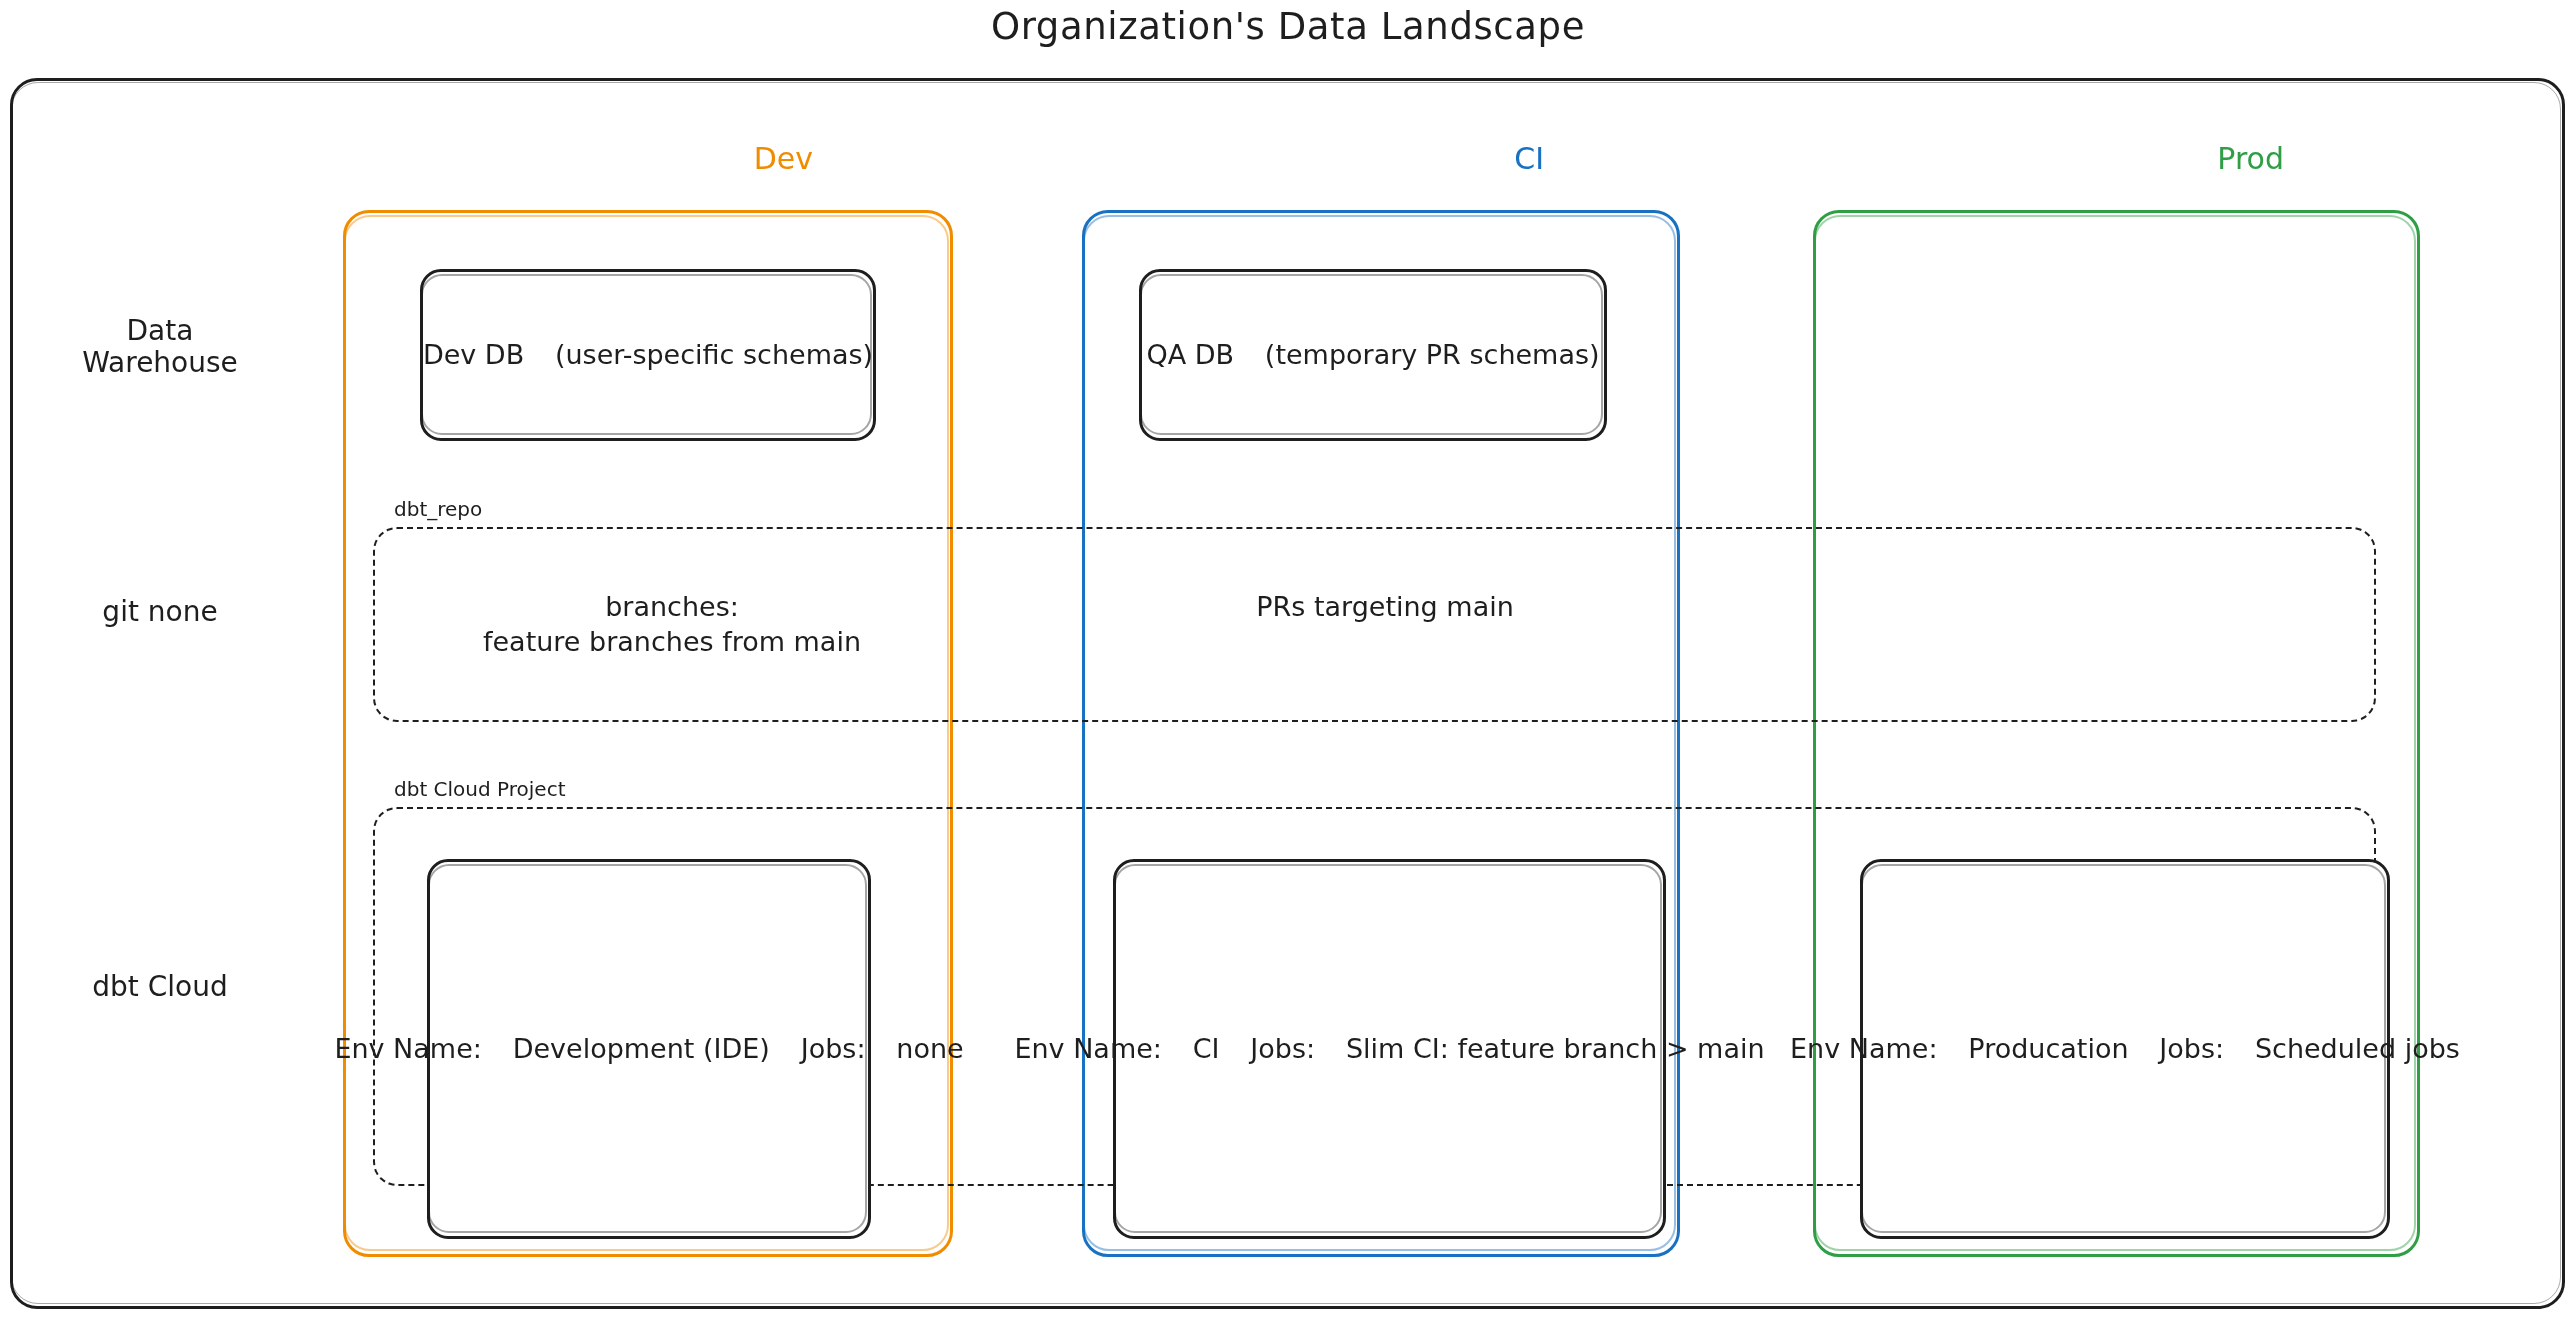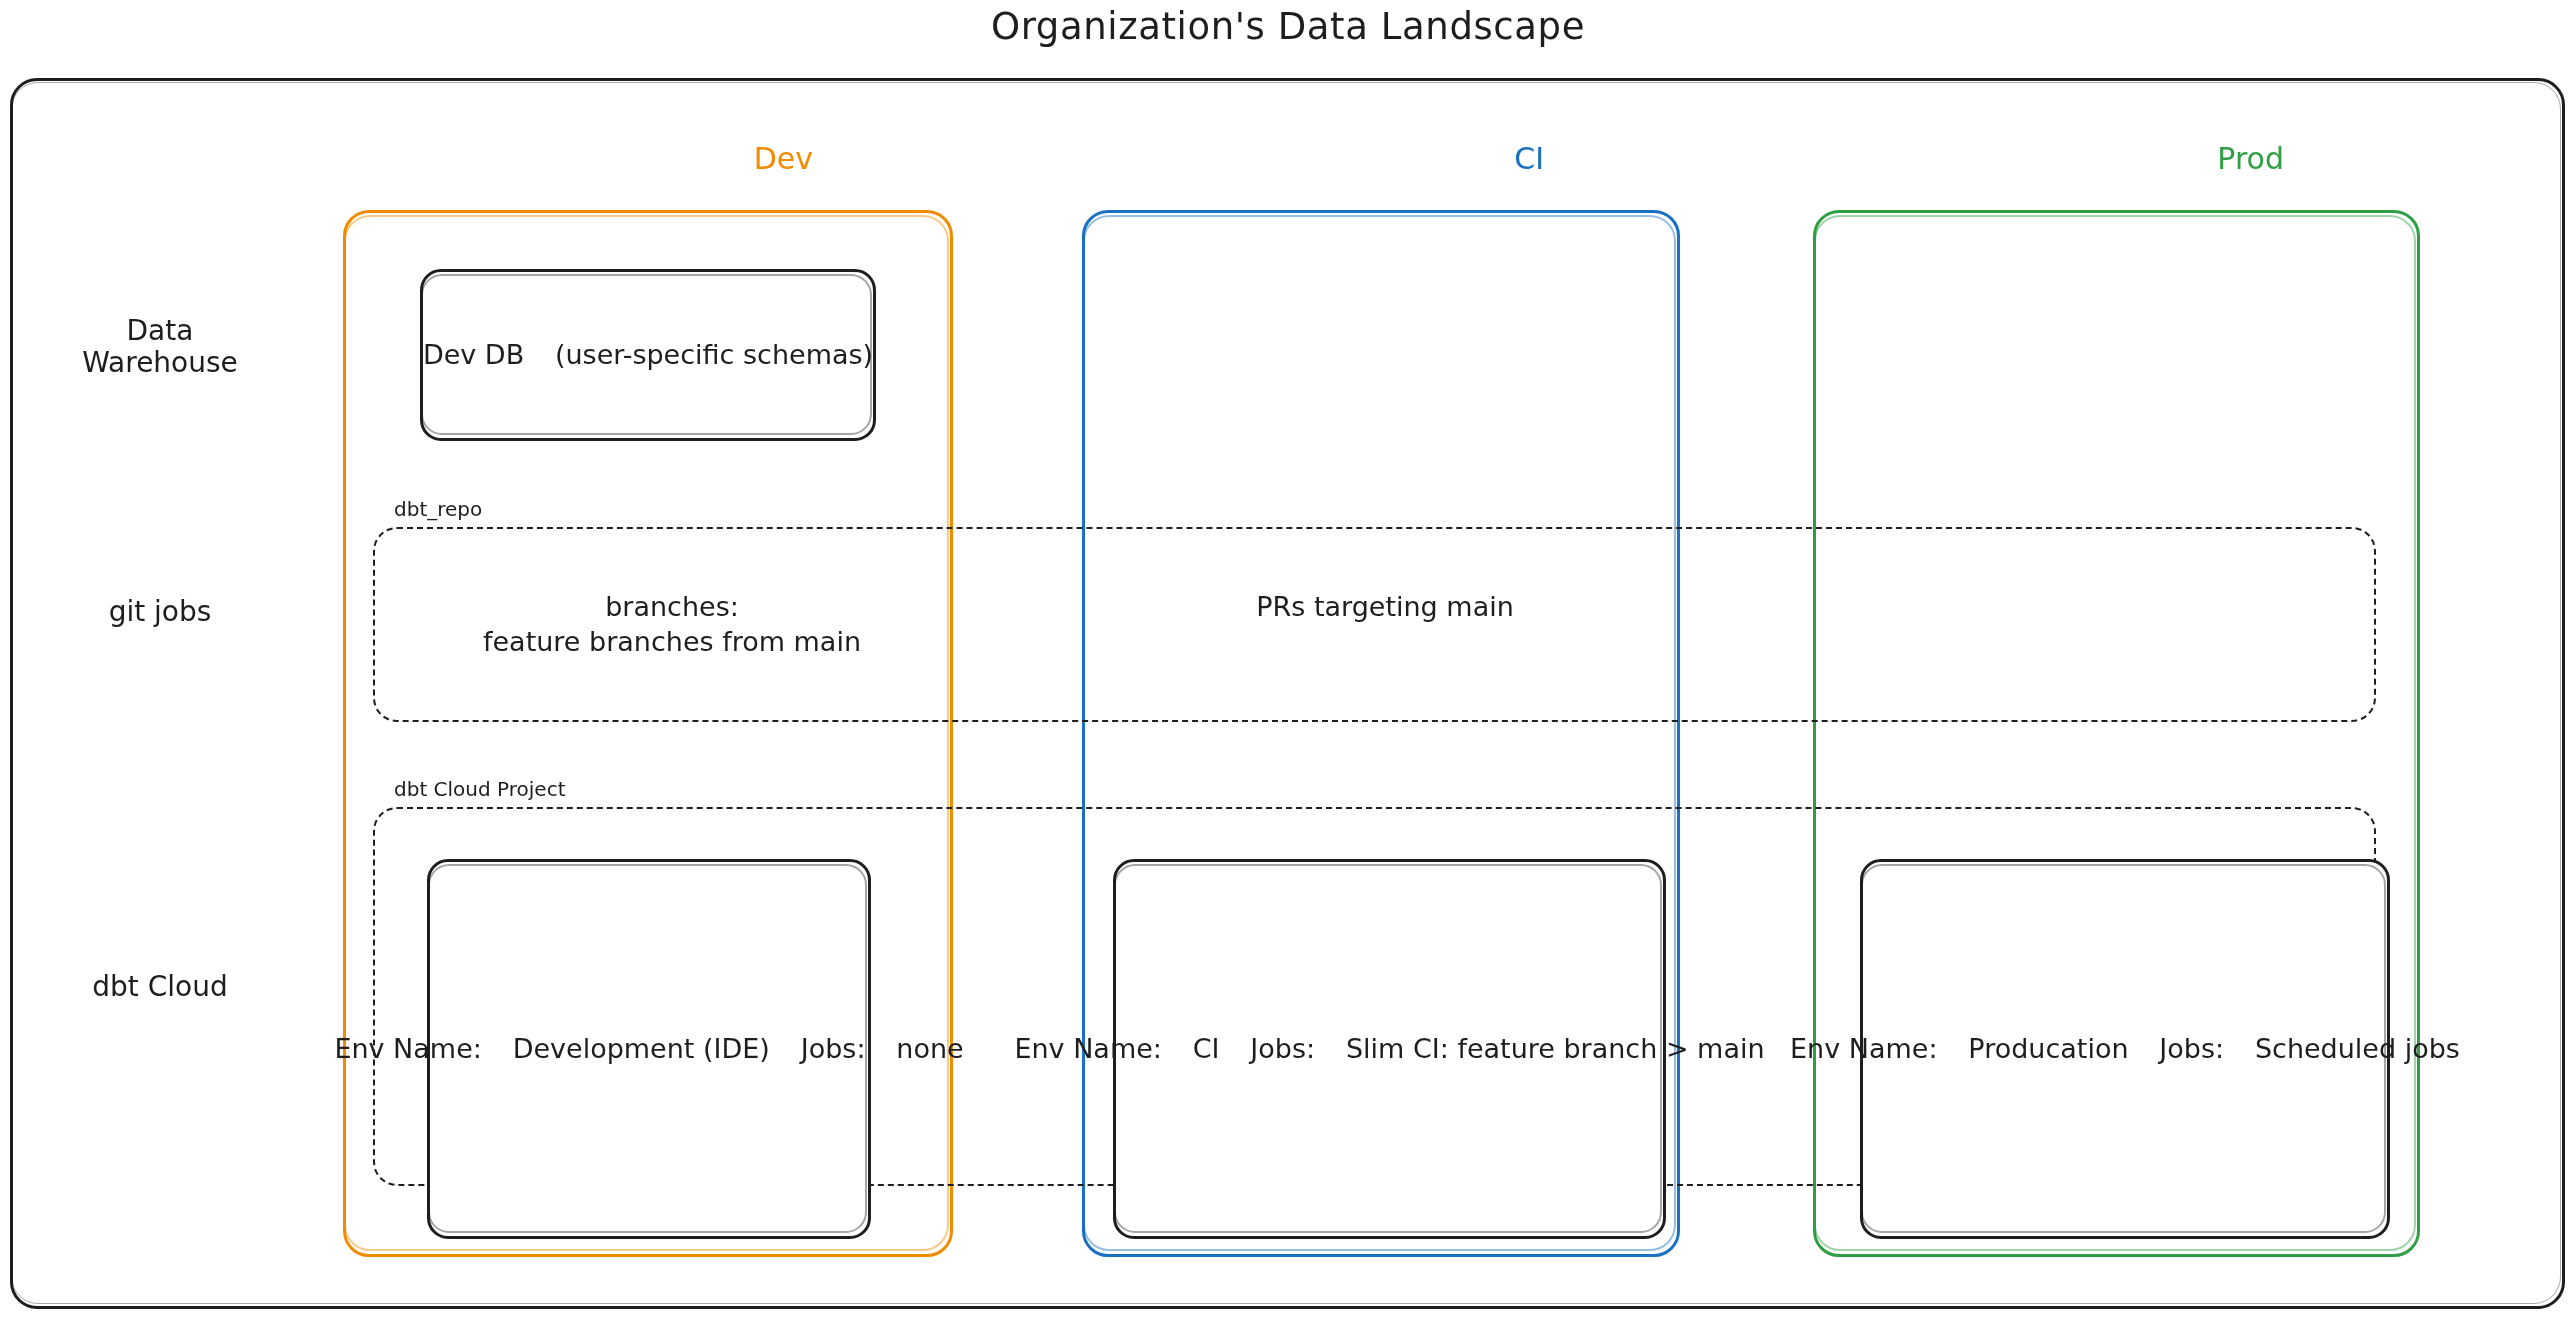--- a/index.html
+++ b/index.html
@@ -197,34 +197,38 @@
 <div id="canvas">
 
   <div id="diagram-title">Organization's Data Landscape</div>
 
   <div id="outer-frame"></div>
 
   <div class="row-label" id="row-label-warehouse">
     <div>Data</div>
     <div>Warehouse</div>
   </div>
-  <div class="row-label" id="row-label-git">git jobs</div>
+  <div class="row-label" id="row-label-git">git none</div>
   <div class="row-label" id="row-label-dbtcloud">dbt Cloud</div>
 
   <div class="env-label" id="env-label-dev">Dev</div>
   <div class="env-label" id="env-label-ci">CI</div>
   <div class="env-label" id="env-label-prod">Prod</div>
 
   <div class="col-frame" id="col-frame-dev"></div>
   <div class="col-frame" id="col-frame-ci"></div>
   <div class="col-frame" id="col-frame-prod"></div>
 
   <div class="node-box db-box" id="db-box-dev">
     <div class="node-line">Dev DB</div>
     <div class="node-line">(user-specific schemas)</div>
+  </div>
+  <div class="node-box db-box" id="db-box-ci">
+    <div class="node-line">QA DB</div>
+    <div class="node-line">(temporary PR schemas)</div>
   </div>
 
   <div class="group-caption" id="caption-git-repo">dbt_repo</div>
   <div class="group-box" id="group-git-repo"></div>
 
   <div class="repo-text" id="repo-text-dev">
     <div>branches:</div>
     <div>feature branches from main</div>
   </div>
   <div class="repo-text" id="repo-text-ci">

